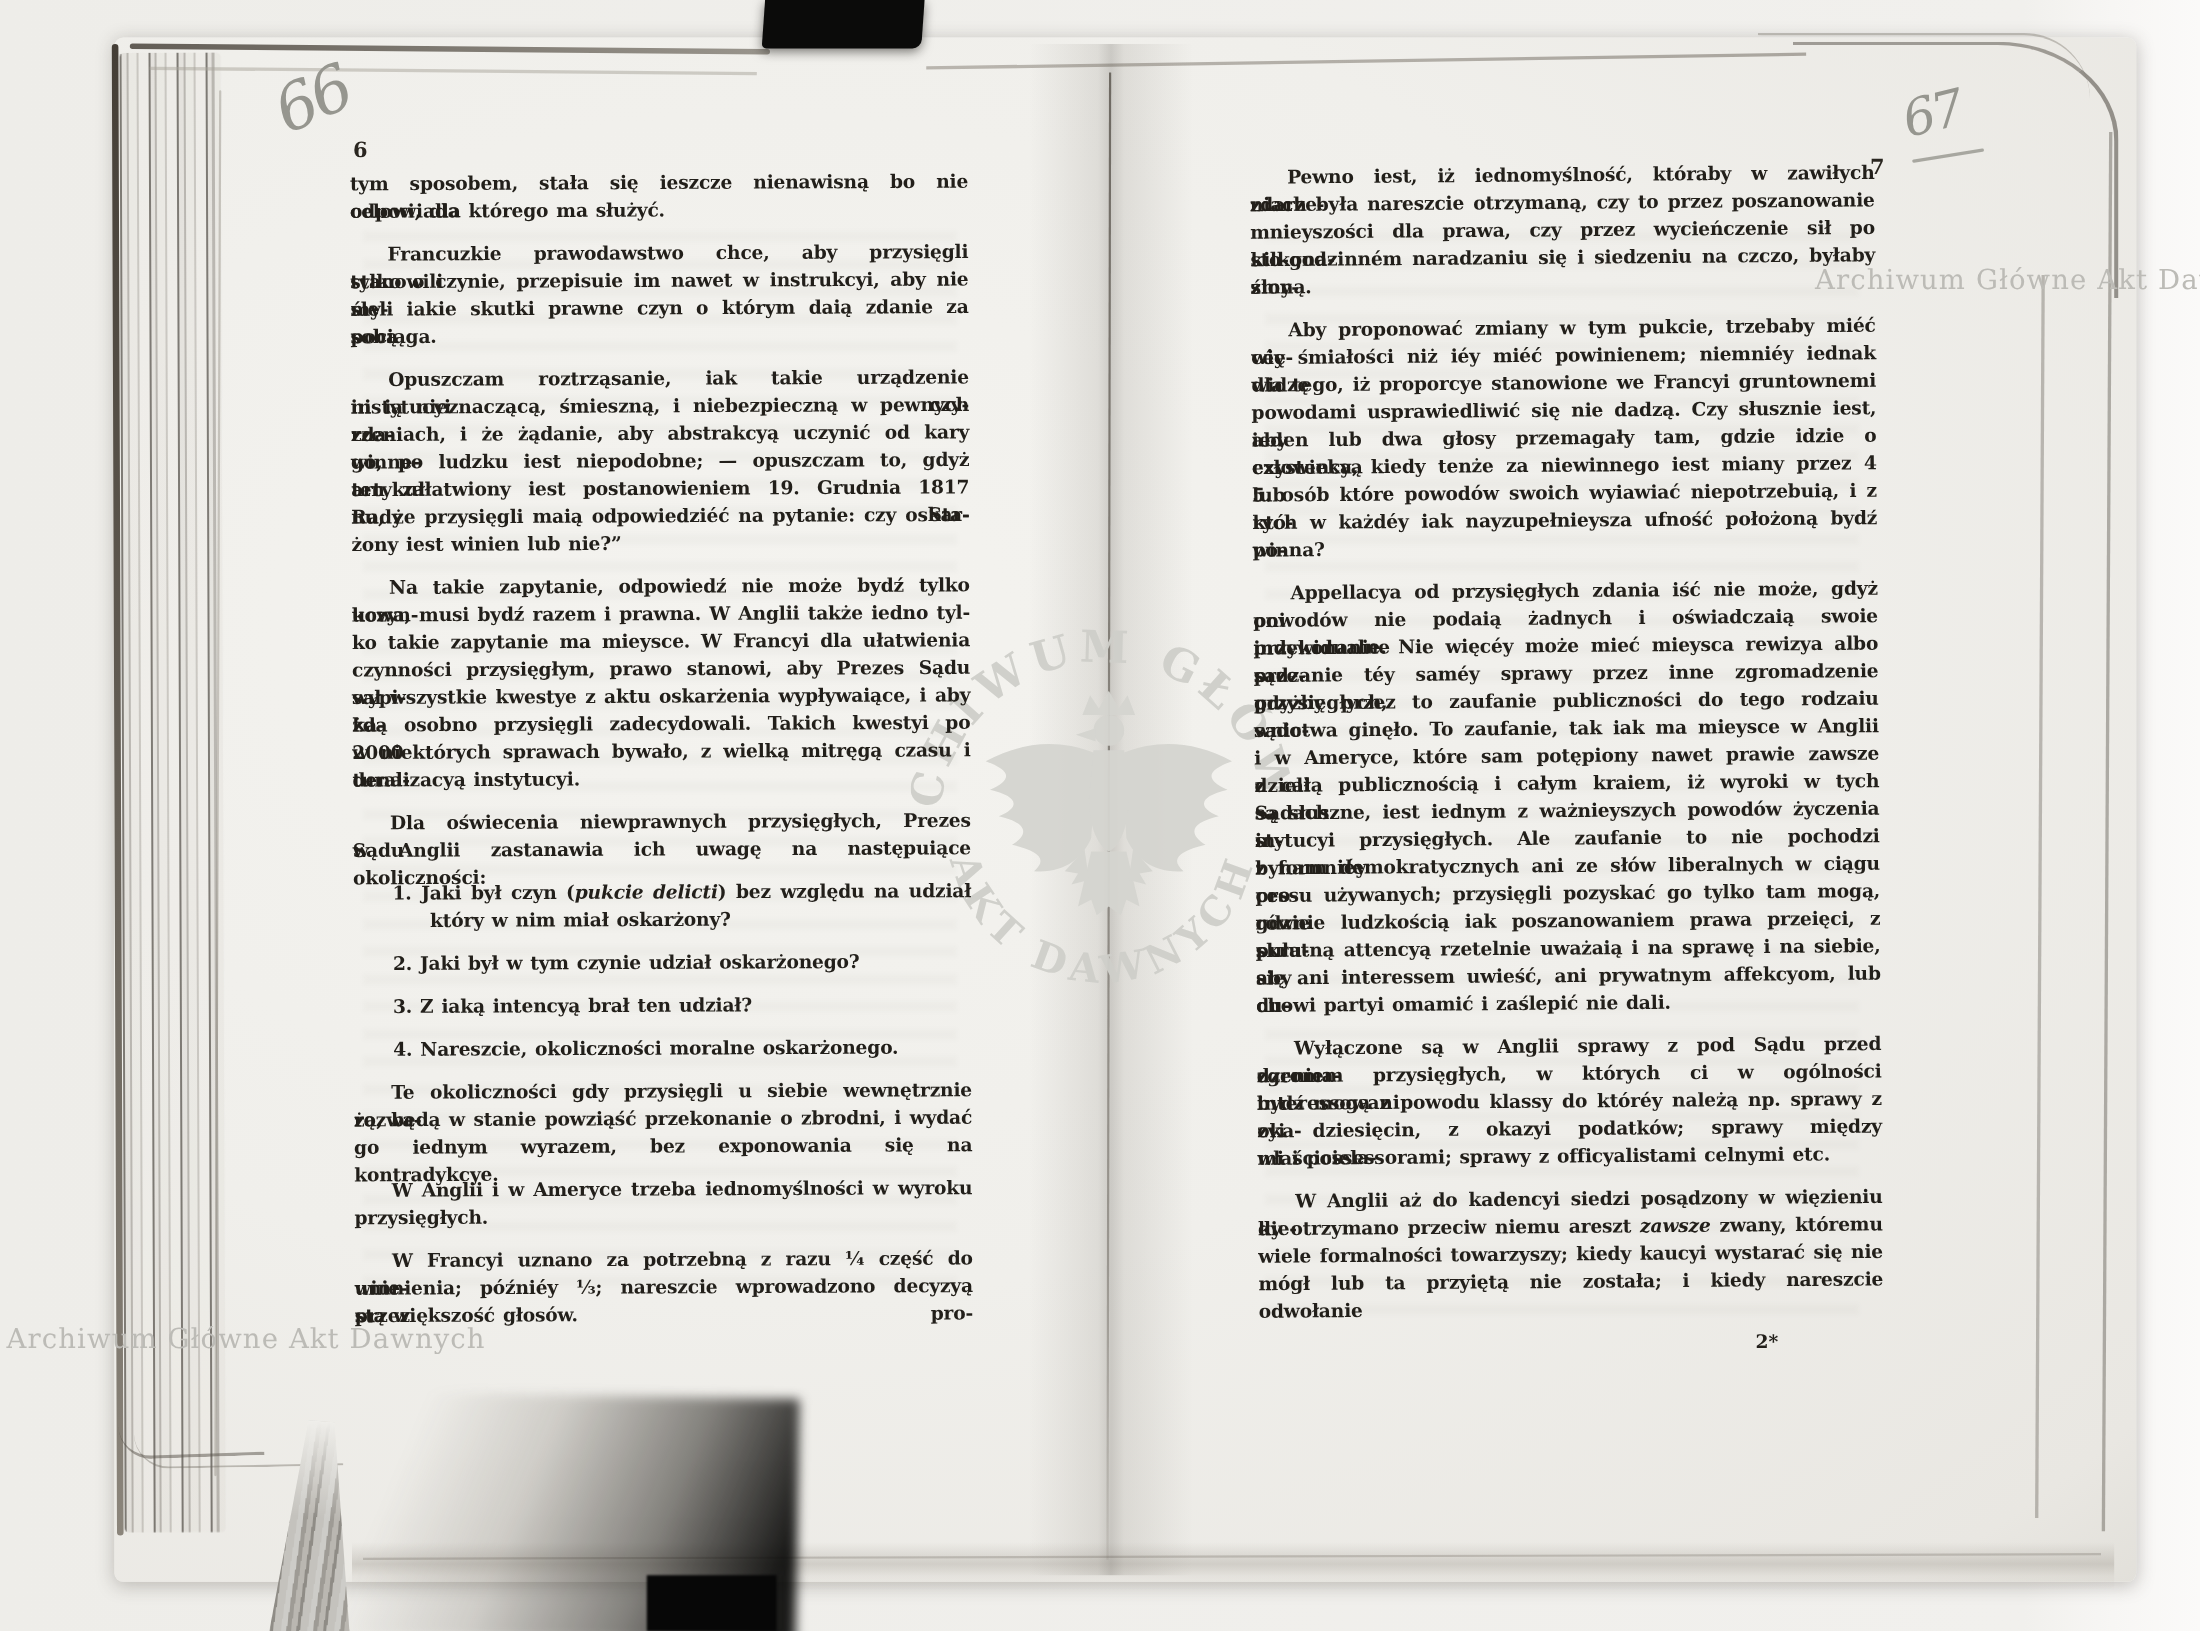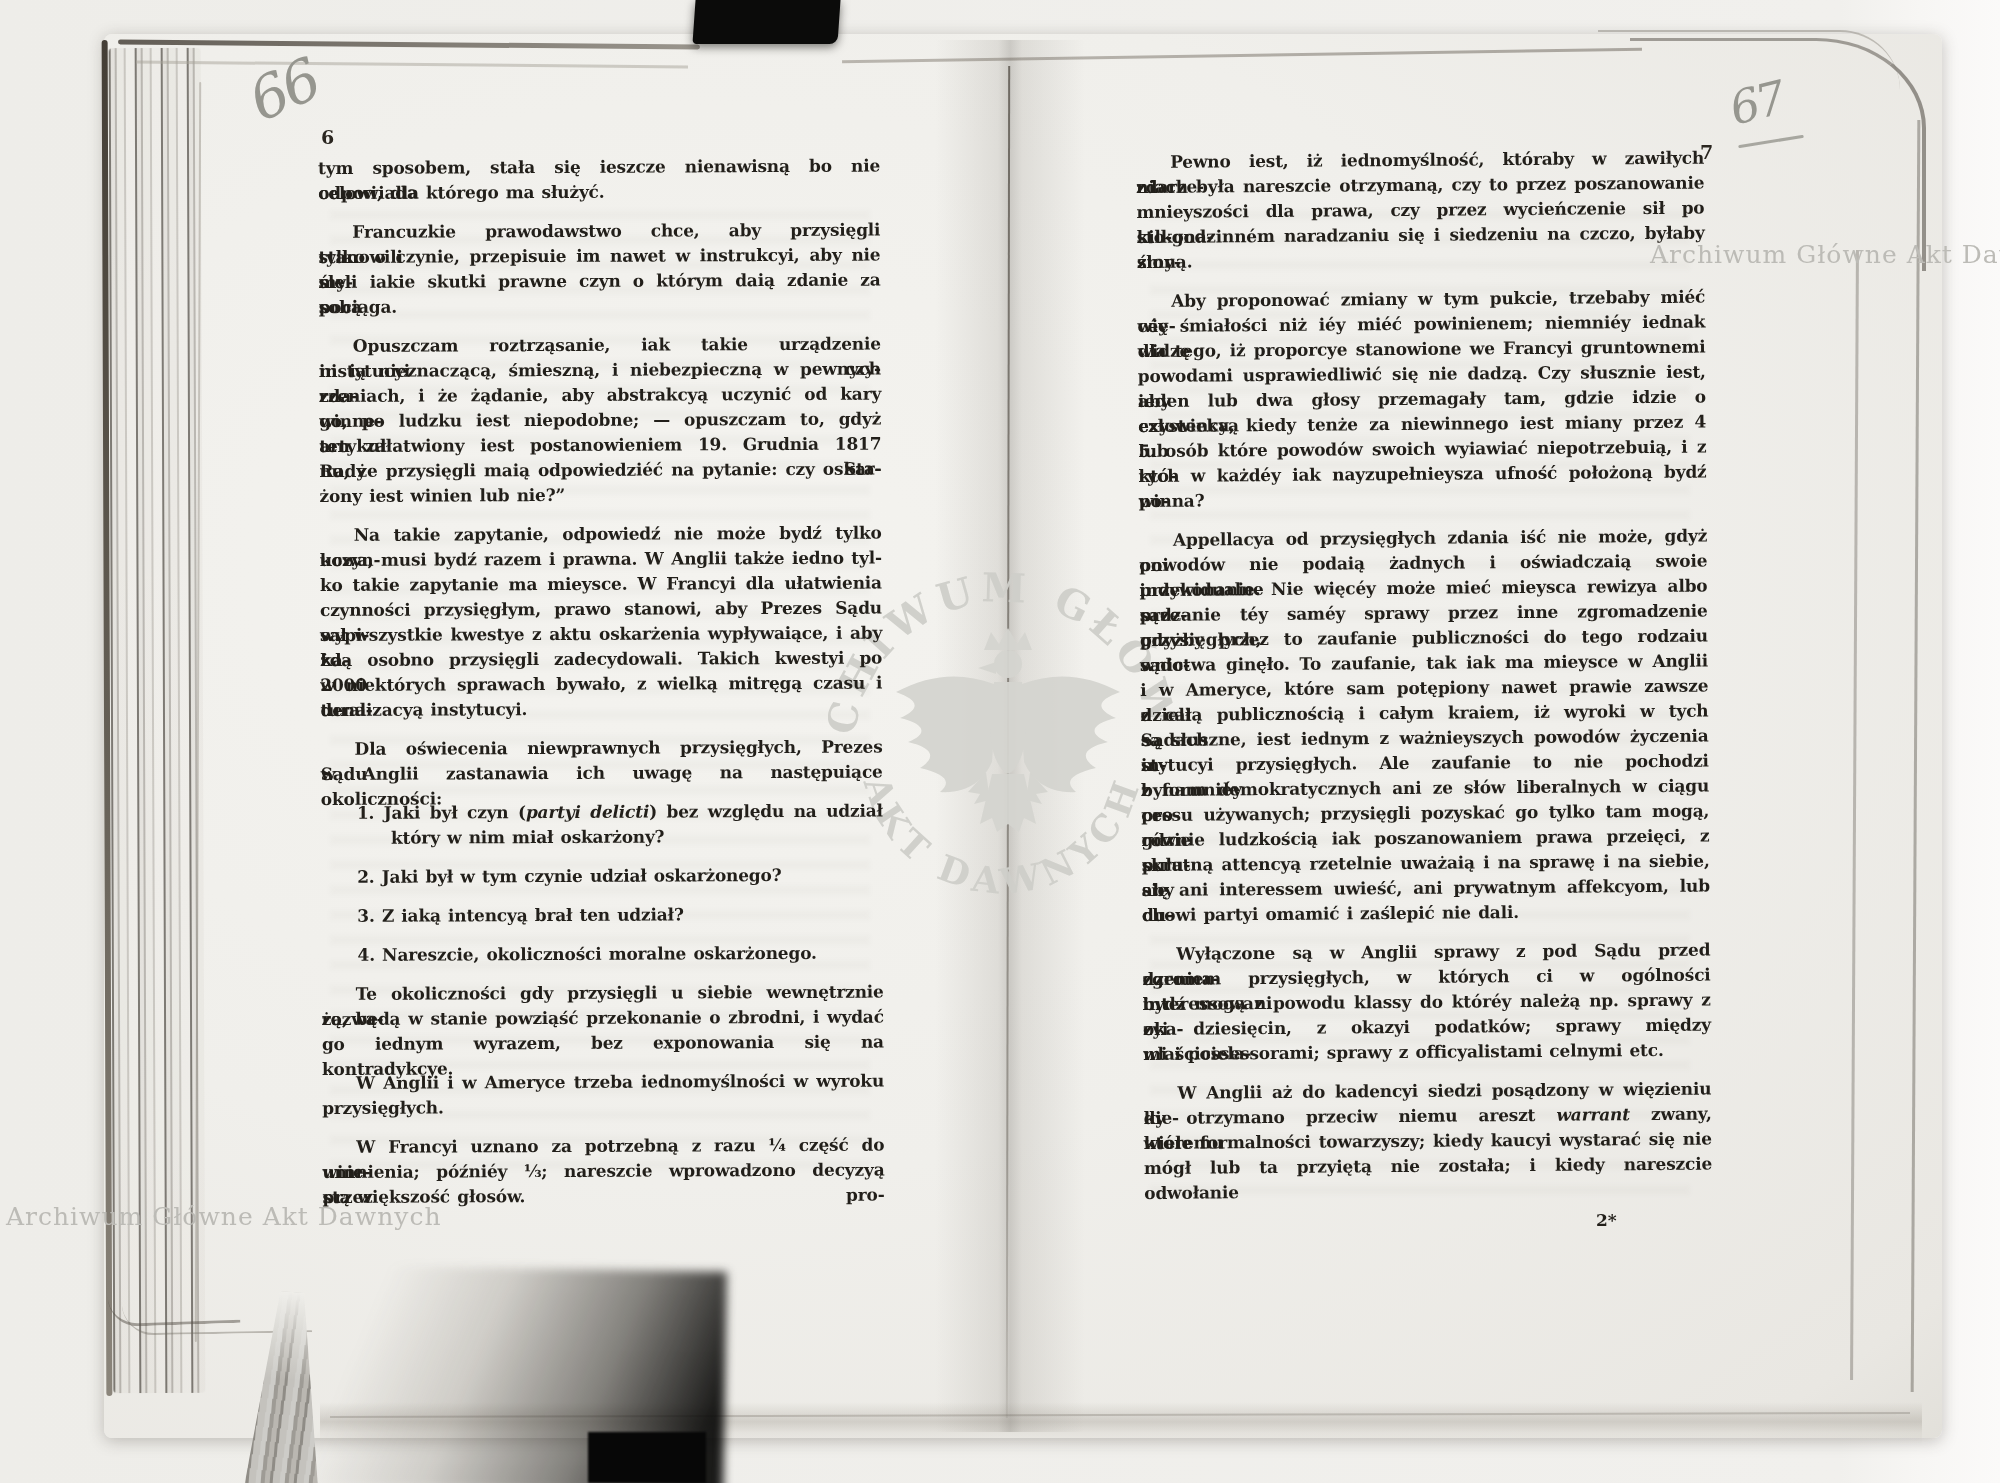--- a/index.html
+++ b/index.html
@@ -211,21 +211,21 @@
         <div class="line">sał wszystkie kwestye z aktu oskarżenia wypływaiące, i aby ka-</div>
         <div class="line">żdą osobno przysięgli zadecydowali. Takich kwestyi po 2000</div>
         <div class="line">w niektórych sprawach bywało, z wielką mitręgą czasu i dena-</div>
         <div class="line last">turalizacyą instytucyi.</div>
       </div>
       <div class="para ">
         <div class="line first">Dla oświecenia niewprawnych przysięgłych, Prezes Sądu</div>
         <div class="line last">w Anglii zastanawia ich uwagę na następuiące okoliczności:</div>
       </div>
       <div class="para list">
-        <div class="line first">1. Jaki był czyn (<i>partyi delicti</i>) bez względu na udział</div>
+        <div class="line first">1. Jaki był czyn (<i>pukcie delicti</i>) bez względu na udział</div>
         <div class="line last">który w nim miał oskarżony?</div>
       </div>
       <div class="para list">
         <div class="line first last">2. Jaki był w tym czynie udział oskarżonego?</div>
       </div>
       <div class="para list">
         <div class="line first last">3. Z iaką intencyą brał ten udział?</div>
       </div>
       <div class="para list">
         <div class="line first last">4. Nareszcie, okoliczności moralne oskarżonego.</div>
@@ -284,21 +284,21 @@
       </div>
       <div class="para ">
         <div class="line first">Wyłączone są w Anglii sprawy z pod Sądu przed zgroma-</div>
         <div class="line">dzeniem przysięgłych, w których ci w ogólności interessowani</div>
         <div class="line">bydź mogą z powodu klassy do któréy należą np. sprawy z oka-</div>
         <div class="line">zyi dziesięcin, z okazyi podatków; sprawy między właściciela-</div>
         <div class="line last">mi i possessorami; sprawy z officyalistami celnymi etc.</div>
       </div>
       <div class="para ">
         <div class="line first">W Anglii aż do kadencyi siedzi posądzony w więzieniu kie-</div>
-        <div class="line">dy otrzymano przeciw niemu areszt <i>warrant</i> zwany, któremu</div>
+        <div class="line">dy otrzymano przeciw niemu areszt <i>zawsze</i> zwany, któremu</div>
         <div class="line">wiele formalności towarzyszy; kiedy kaucyi wystarać się nie</div>
         <div class="line last">mógł lub ta przyiętą nie została; i kiedy nareszcie odwołanie</div>
       </div>
     </div>
 
   <div class="abs sig-mark">2*</div>
 
 </div>
 
 </body></html>

